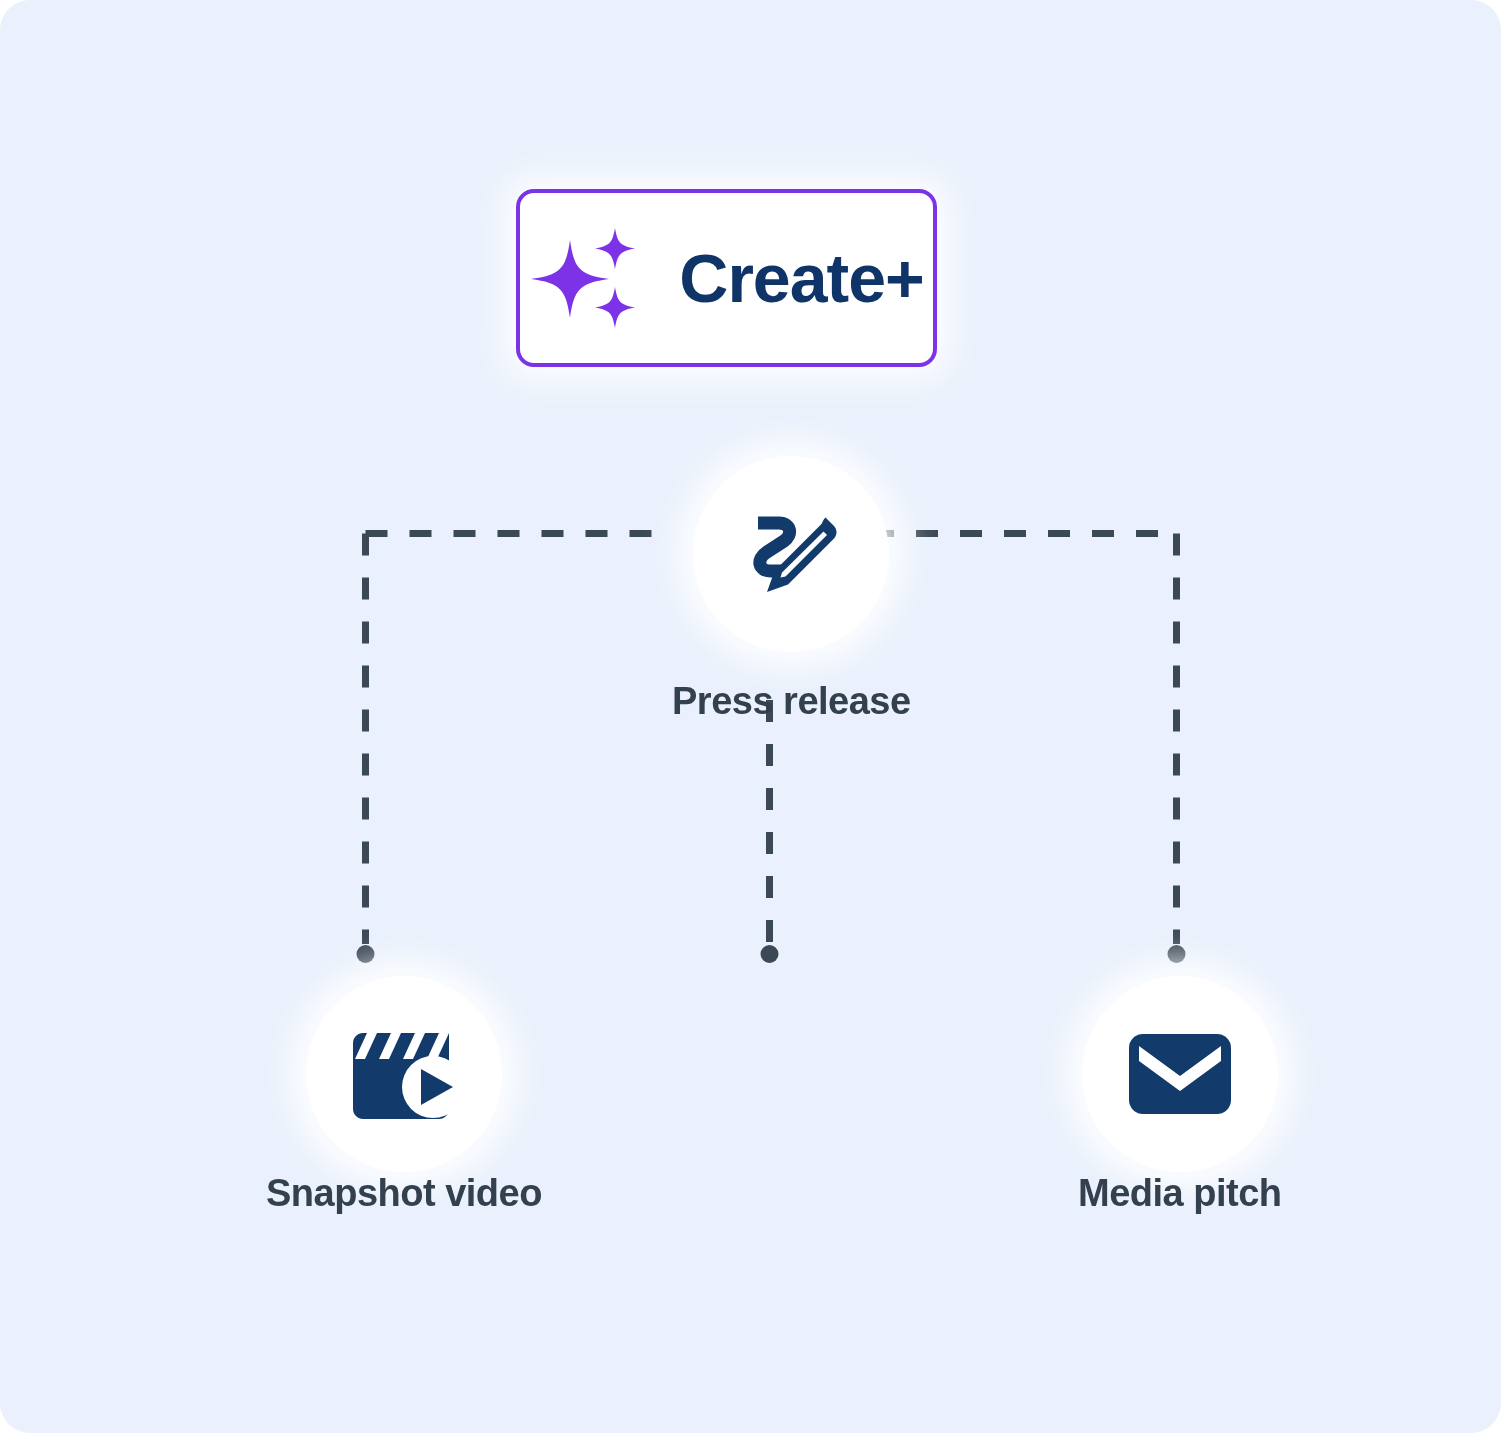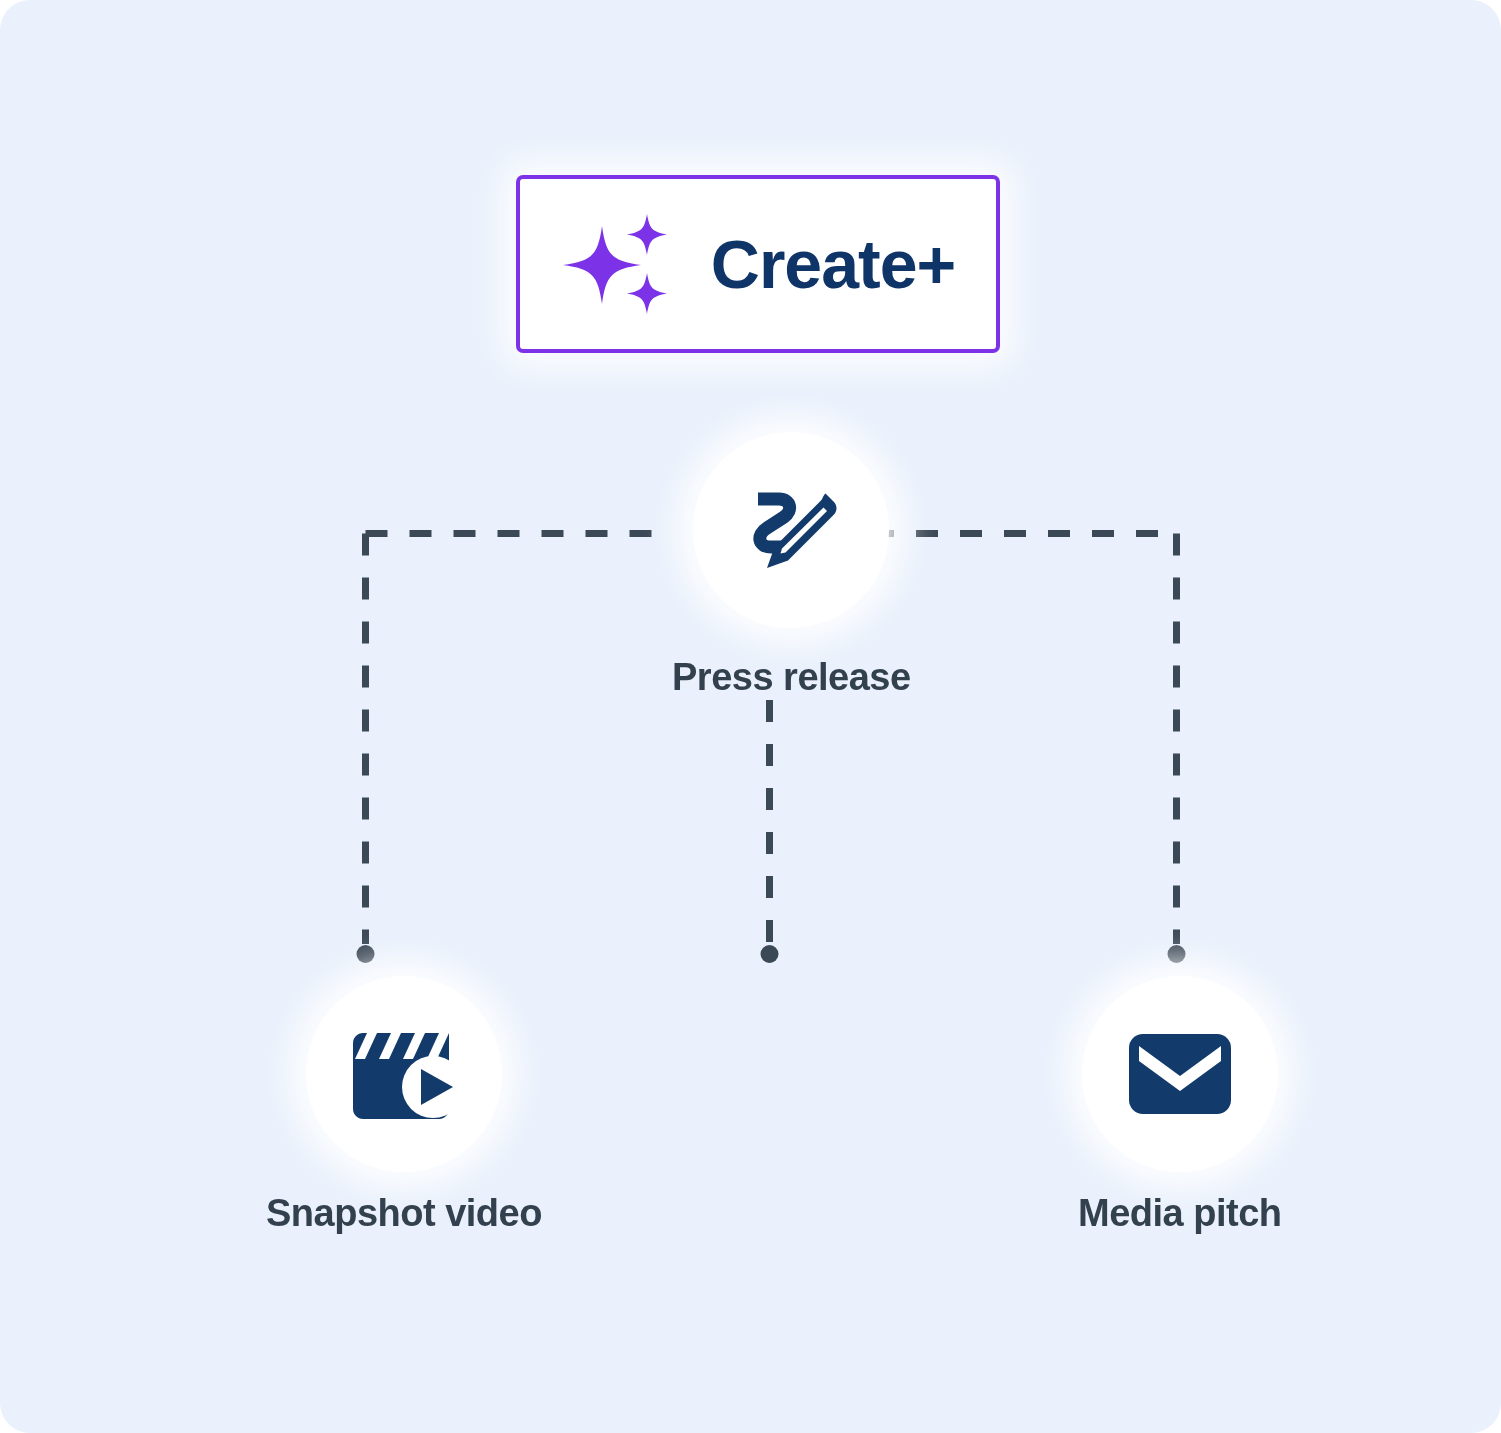--- a/index.html
+++ b/index.html
@@ -29,27 +29,27 @@
     left: 0;
     top: 0;
     width: 1501px;
     height: 1433px;
   }
 
   
   #create-button {
     position: absolute;
     left: 516px;
-    top: 175px;
-    width: 484px;
+    top: 189px;
+    width: 421px;
     height: 178px;
     box-sizing: border-box;
     background: #ffffff;
     border: 4px solid #7c33e8;
-    border-radius: 7px;
+    border-radius: 18px;
     display: flex;
     align-items: center;
     justify-content: center;
     gap: 34px;
     box-shadow: 0 0 34px 14px rgba(255,255,255,0.85);
   }
   #create-button .sparkle-wrap {
     width: 116px;
     height: 108px;
     flex: 0 0 auto;
@@ -75,29 +75,28 @@
     width: 196px;
     height: 196px;
     border-radius: 50%;
     background: #ffffff;
     display: flex;
     align-items: center;
     justify-content: center;
     box-shadow: 0 0 30px 18px rgba(255,255,255,0.8);
   }
   .node-label {
-    margin-top: 20px;
     font-size: 38px;
     font-weight: bold;
     color: #33414f;
     white-space: nowrap;
     letter-spacing: -0.5px;
   }
 
-  #node-press-release { left: 672px; top: 432px; text-align: center; }
+  #node-press-release { left: 672px; top: 456px; text-align: center; }
   #node-press-release .node-label { margin-top: 28px; }
   #node-snapshot-video { left: 266px; top: 976px; }
   #node-blog-post      { left: 668px; top: 976px; }
   #node-media-pitch    { left: 1078px; top: 976px; }
 
   .icon-svg { display: block; }
 </style>
 </head>
 <body>
 

